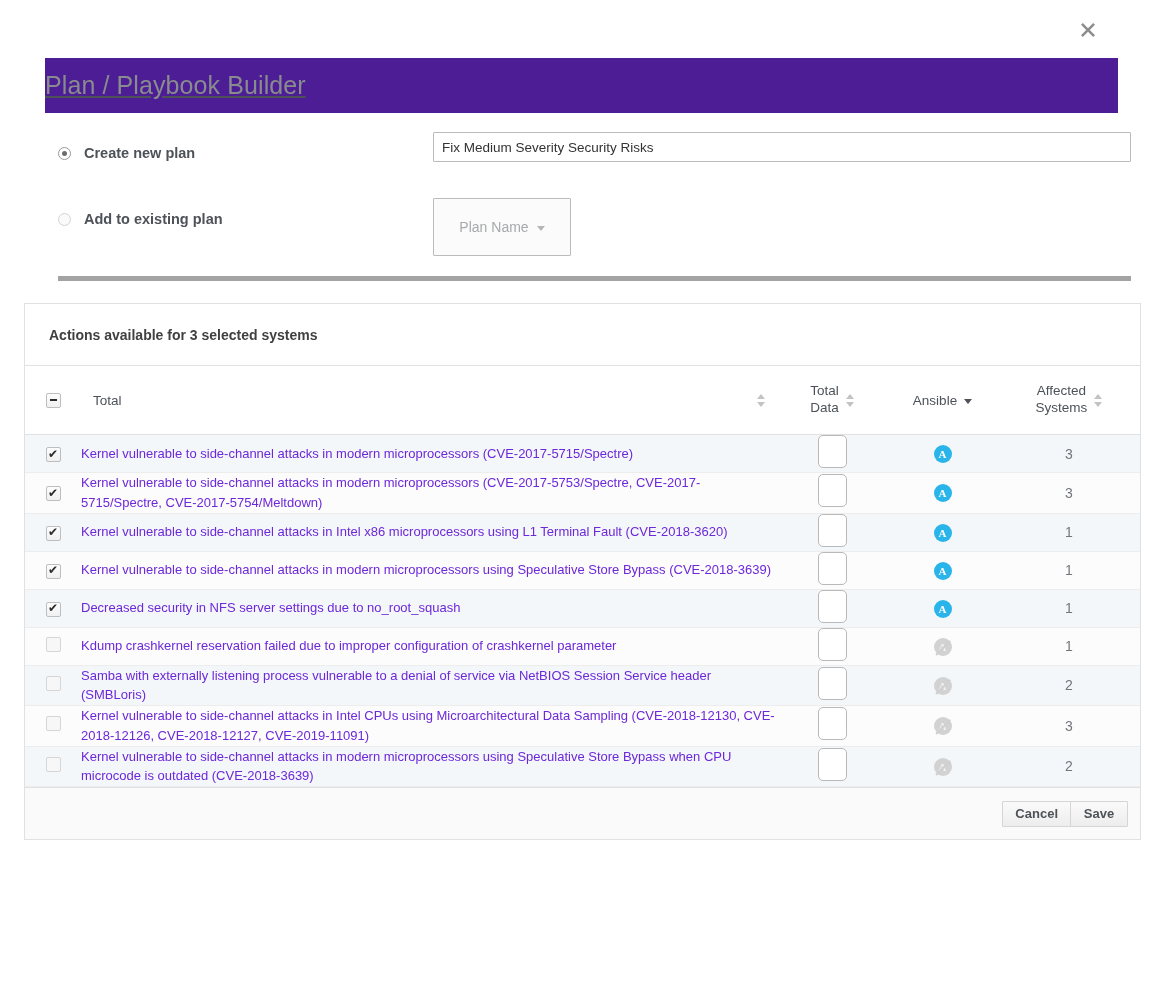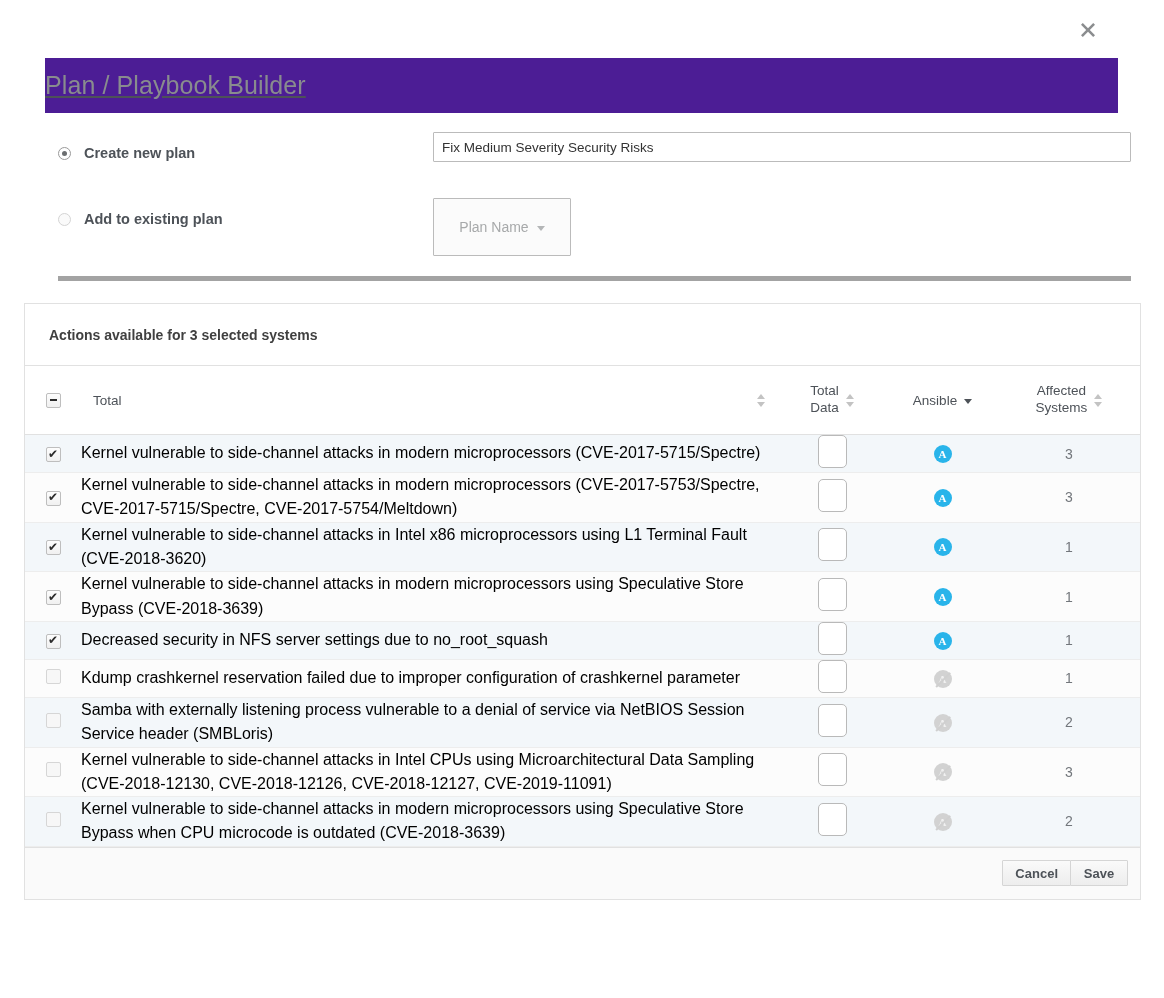--- a/index.html
+++ b/index.html
@@ -292,22 +292,22 @@
     vertical-align: middle;
   }
   tr.data-row.odd td { background: #f3f7fa; }
   tr.data-row.even td { background: #fcfcfc; }
 
   td.cell-check { text-align: center; }
   td.cell-action {
     padding: 12px 14px 12px 14px;
   }
   .action-link {
-    font-size: 16px;
-    color: #000000;
+    font-size: 13px;
+    color: #6d28d9;
     line-height: 1.52;
     cursor: pointer;
     text-decoration: none;
     display: inline;
   }
   td.cell-risk { text-align: center; }
   td.cell-ansible { text-align: center; }
   td.cell-aff {
     text-align: center;
     font-size: 14px;

